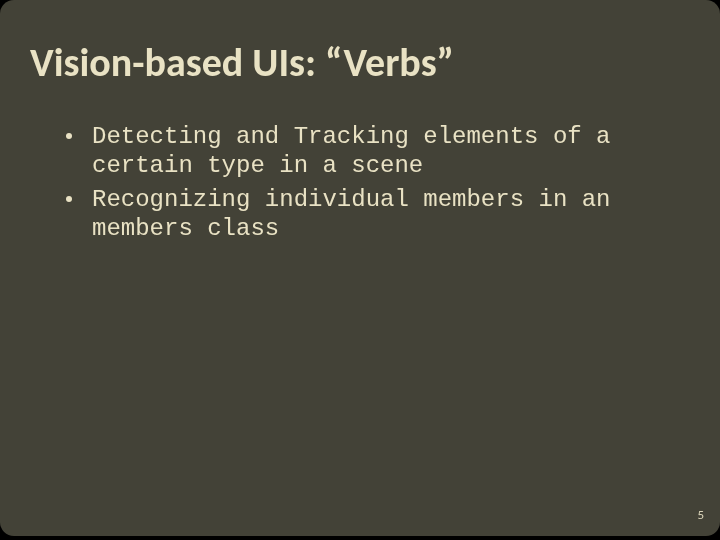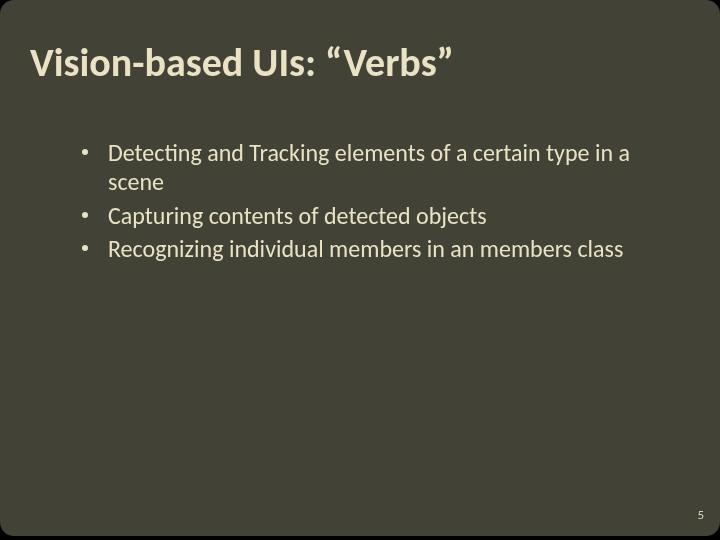--- a/index.html
+++ b/index.html
@@ -40,22 +40,23 @@
     position: absolute;
     left: 60px;
     top: 122px;
     right: 70px;
     color: #e9e2c4;
     font-size: 24px;
     line-height: 1.22;
   }
   .body ul {
     list-style: none;
-    margin: 16px;
+    margin: 0;
     padding: 0;
+    font-family: Liberation Mono, monospace;
   }
   .body li {
     position: relative;
     padding-left: 32px;
     margin-bottom: 4px;
   }
   .body li::before {
     content: "";
     position: absolute;
     left: 6px;
@@ -75,19 +76,18 @@
 </style>
 </head>
 <body>
 
 <div class="slide">
   <div class="title">Vision-based UIs: “Verbs”</div>
 
   <div class="body">
     <ul>
       <li>Detecting and Tracking elements of a certain type in a scene</li>
-      <li>Capturing contents of detected objects</li>
       <li>Recognizing individual members in an members class</li>
     </ul>
   </div>
 
   <div class="pagenum">5</div>
 </div>
 
 </body></html>

